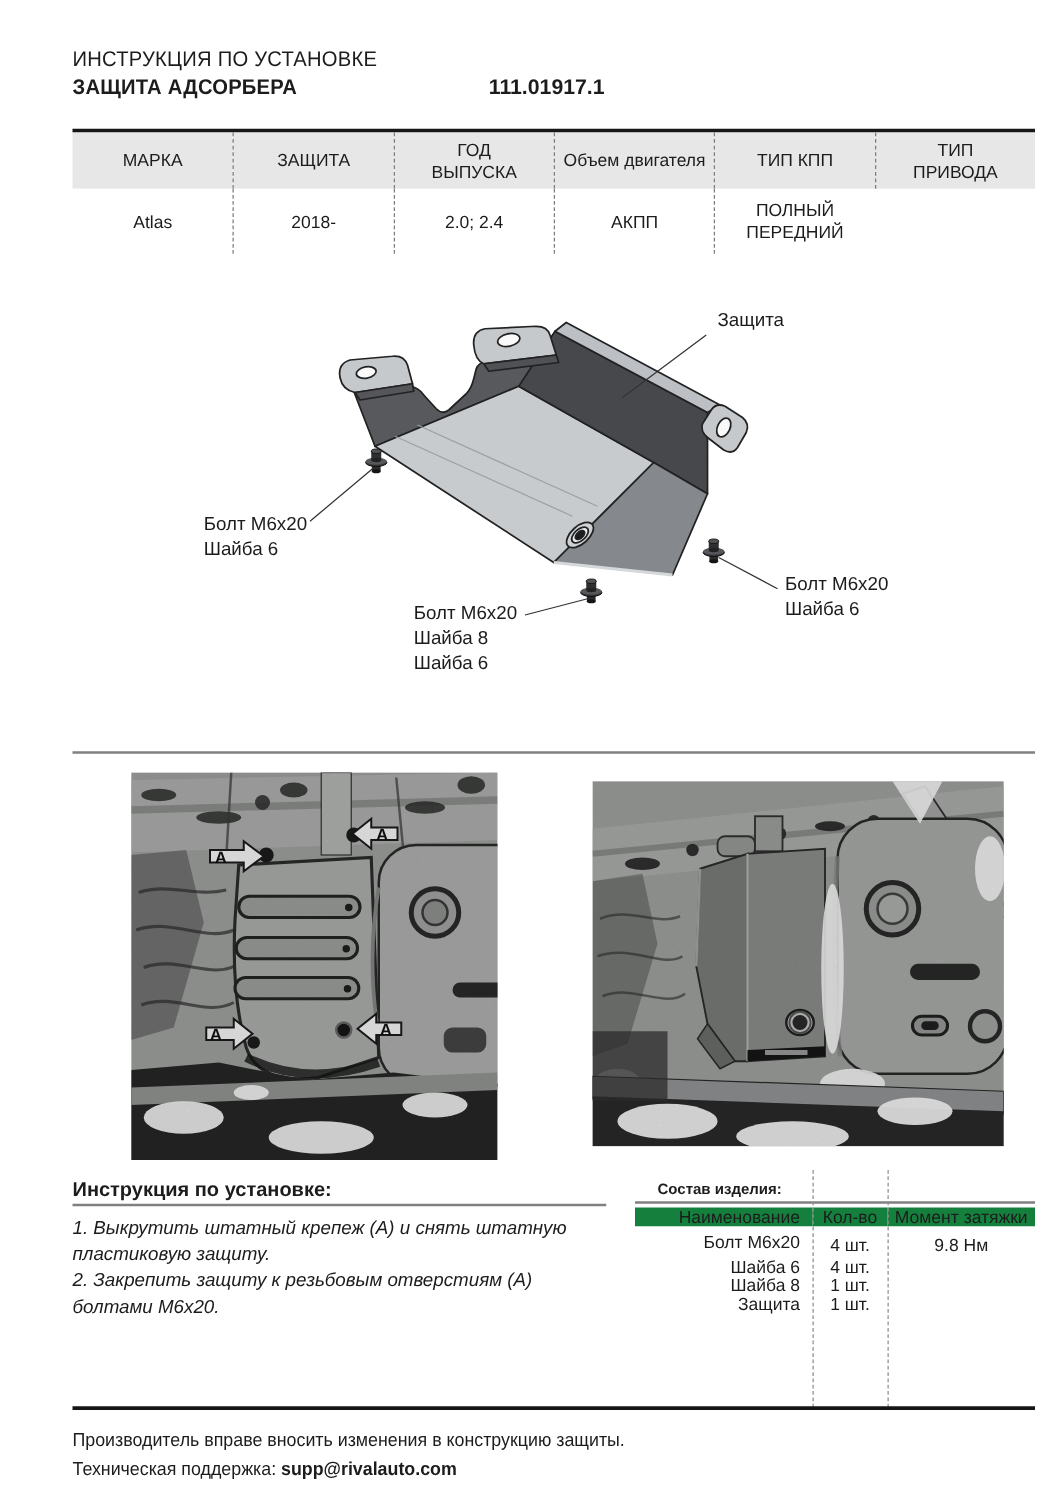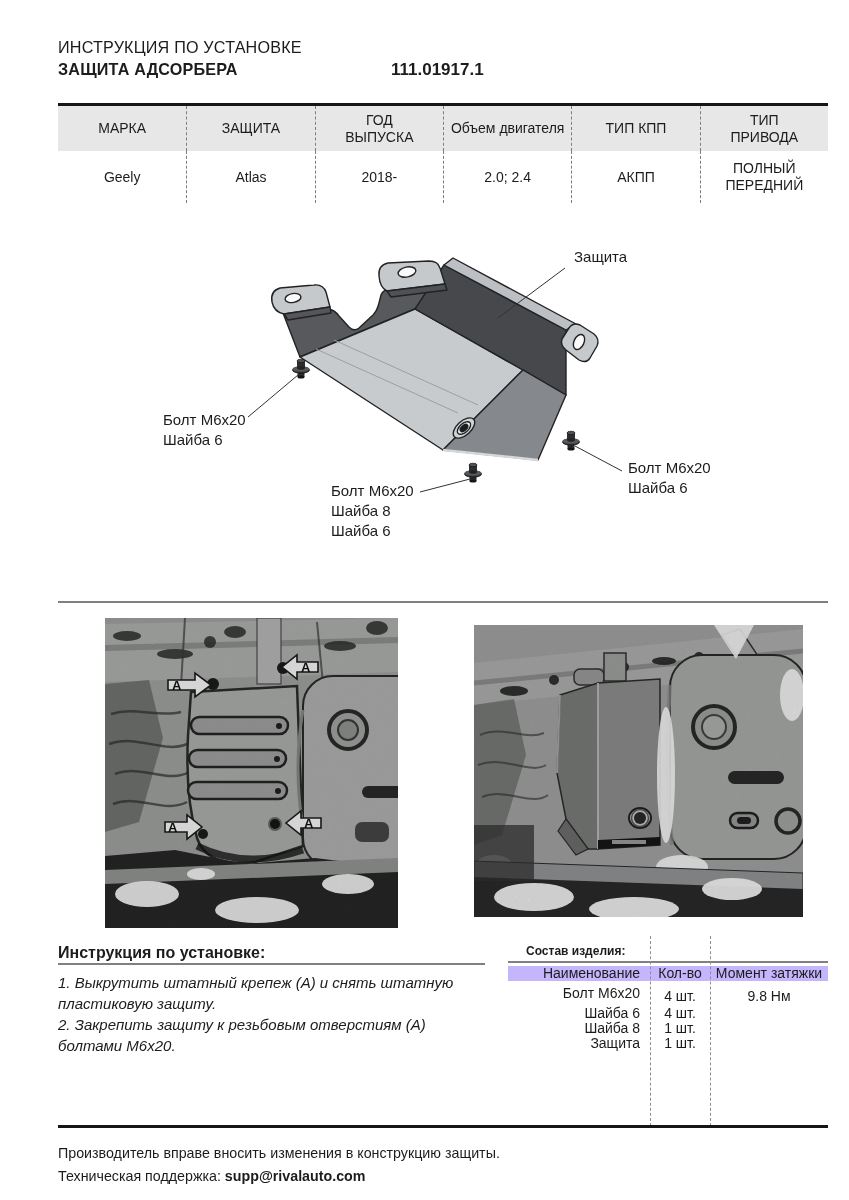--- a/index.html
+++ b/index.html
@@ -48,21 +48,21 @@
   
   .inst-title { left:40px; top:944px; font-size:16px; font-weight:bold; }
   .inst-line { left:40px; top:963px; width:427px; height:2px; background:#808080; }
   .inst-steps { left:40px; top:972px; width:400px; font-size:15px; line-height:21px;font-style:italic; }
 
   
   .parts-title { left:508px; top:944px; font-size:12px; font-weight:bold; }
   .parts-line { left:490px; top:961px; width:320px; height:2px; background:#808080; }
   .parts-grid { left:490px; top:966px; width:320px; display:grid; grid-template-columns:142px 60px 118px; }
   .p-cell { font-size:14px; line-height:15px; }
-  .p-head { background:#c4b5fd; height:22px; display:flex; align-items:center; }
+  .p-head { background:#15803d; height:22px; display:flex; align-items:center; }
   .p-head.right, .p-cell.right { justify-content:flex-end; text-align:right; padding-right:10px; box-sizing:border-box; }
   .p-head.center, .p-cell.center { justify-content:center; text-align:right; }
   .p-cell { display:flex; align-items:center; height:15px; }
   .p-first { padding-top:5px; height:20px; }
   .dash-col { position:absolute; width:0; border-left:1px dashed #8e8e8e; top:936px; height:190px; }
   .dash-col-1 { left:632px; }
   .dash-col-2 { left:692px; }
 
   
   .footer-line { left:40px; top:1125px; width:770px; height:3px; background:#161616; }
@@ -84,21 +84,20 @@
       <div class="vt-cell vt-head">МАРКА</div>
       <div class="vt-cell vt-head">ЗАЩИТА</div>
       <div class="vt-cell vt-head">ГОД
 ВЫПУСКА</div>
       <div class="vt-cell vt-head">Объем двигателя</div>
       <div class="vt-cell vt-head">ТИП КПП</div>
       <div class="vt-cell vt-head">ТИП
 ПРИВОДА</div>
     </div>
     <div class="vt-grid">
-      <div class="vt-cell vt-body">Geely</div>
       <div class="vt-cell vt-body">Atlas</div>
       <div class="vt-cell vt-body">2018-</div>
       <div class="vt-cell vt-body">2.0; 2.4</div>
       <div class="vt-cell vt-body">АКПП</div>
       <div class="vt-cell vt-body">ПОЛНЫЙ
 ПЕРЕДНИЙ</div>
     </div>
   </div>
 
   <svg class="abs diagram-svg" width="580" height="320" viewBox="0 0 580 320">

